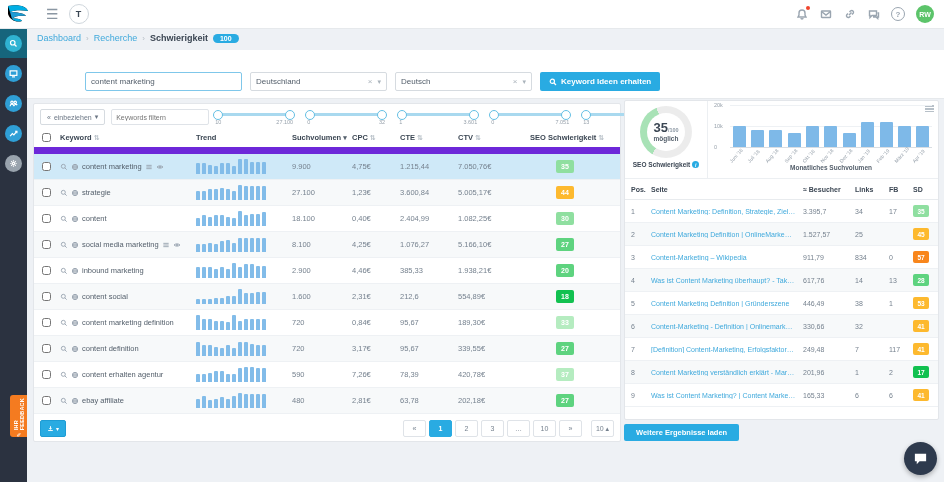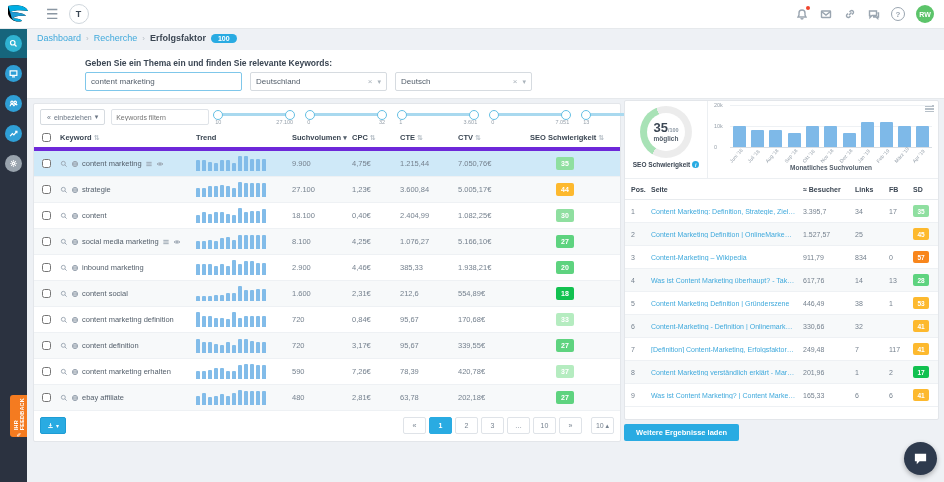--- a/index.html
+++ b/index.html
@@ -54,21 +54,21 @@
     display:flex;align-items:center;gap:3px;padding:0 6px;cursor:pointer;}
   .input-filter{width:88px;height:14px;border:1px solid #dfe3e8;border-radius:2px;font-size:7px;padding:0 4px;color:#6b7684;
     font-family:"Liberation Sans",sans-serif;}
   .sliders{display:flex;margin-left:auto;gap:14px;padding-right:4px;}
   .slider{width:78px;position:relative;padding-top:4px;}
   .sl-track{height:3px;background:#a9d9ef;border-radius:2px;position:relative;}
   .sl-handle{position:absolute;top:-3px;width:8px;height:8px;border-radius:50%;background:#fff;border:1.4px solid #64bfe4;cursor:pointer;}
   .sl-handle.l{left:-2px;} .sl-handle.r{right:-2px;}
   .sl-labels{display:flex;justify-content:space-between;font-size:5.5px;color:#98a2ac;margin-top:3px;}
   .kw-grid{display:grid;grid-template-columns:26px 136px 96px 60px 48px 58px 72px 1fr;align-items:center;}
-  .kw-head{height:20px;font-size:7.5px;font-weight:bold;color:#3b4653;border-bottom:4px solid #6d28d9;}
+  .kw-head{height:20px;font-size:7.5px;font-weight:bold;color:#3b4653;border-bottom:7px solid #6d28d9;}
   .kw-head .sort{color:#b3bcc4;font-size:7px;margin-left:2px;}
   .kw-row{height:25px;border-bottom:1px solid #eef1f4;font-size:7.5px;color:#76828f;cursor:pointer;}
   .kw-row:nth-child(even){background:#f7f9fa;}
   .kw-row.selected{background:#cfe9f8;}
   .kw-cell-k{display:flex;align-items:center;gap:3px;overflow:hidden;white-space:nowrap;}
   .mini-ic{width:8px;height:8px;flex:0 0 auto;cursor:pointer;}
   .mini-ic svg{width:8px;height:8px;stroke:#9aa5b0;fill:none;stroke-width:1.4;}
   .kw-name{color:#55606c;}
   .spark{display:flex;align-items:flex-end;gap:2px;height:15px;}
   .spark i{width:4px;background:#82bce9;border-radius:1px 1px 0 0;display:block;}
@@ -205,38 +205,44 @@
 <div class="feedback">
   <span class="uni">✎</span>
   <span>IHR FEEDBACK</span>
 </div>
 
 <div class="breadcrumb">
   <span class="bc-link">Dashboard</span>
   <span class="bc-sep">›</span>
   <span class="bc-link">Recherche</span>
   <span class="bc-sep">›</span>
-  <span class="bc-current">Erfolgsfaktor</span>
+  <span class="bc-current">Schwierigkeit</span>
   <span class="bc-badge">100</span>
 </div>
 
 <div class="search-panel">
-  <div class="search-label">Geben Sie ein Thema ein und finden Sie relevante Keywords:</div>
   <div class="search-row">
     <input class="search-input" value="content marketing" style="">
     <div class="select-box">
       <span>Deutschland</span>
       <span class="sx">×</span>
       <span class="sc">▾</span>
     </div>
     <div class="select-box">
       <span>Deutsch</span>
       <span class="sx">×</span>
       <span class="sc">▾</span>
     </div>
+    <button class="btn-primary">
+      <svg viewBox="0 0 12 12">
+          <circle cx="5" cy="5" r="3.2"></circle>
+          <line x1="7.5" y1="7.5" x2="10.5" y2="10.5"></line>
+        </svg>
+      <span>Keyword Ideen erhalten</span>
+    </button>
   </div>
 </div>
 
 <div class="card left-card">
   <div class="filter-row">
     <button class="btn-include">
       <span>«</span>
       <span>einbeziehen</span>
       <span>▾</span>
     </button>
@@ -551,21 +557,21 @@
           <i style="height:15.5px"></i>
           <i style="height:9.5px"></i>
           <i style="height:11px"></i>
           <i style="height:11px"></i>
           <i style="height:11px"></i>
           <i style="height:11px"></i>
         </span>
         <span>720</span>
         <span>0,84€</span>
         <span>95,67</span>
-        <span>170,68€</span>
+        <span>189,30€</span>
         <span class="sd-badge" style="background:#b5ecc0">33</span>
       </div>
       <div class="kw-grid kw-row">
         <span><input type="checkbox" class="kw-check" style=""></span>
         <span class="kw-cell-k">
           <span class="mini-ic"><svg viewBox="0 0 12 12">
               <circle cx="5" cy="5" r="3"></circle>
               <line x1="7.3" y1="7.3" x2="10" y2="10"></line>
             </svg></span>
           <span class="mini-ic"><svg viewBox="0 0 12 12">
@@ -600,21 +606,21 @@
         <span class="kw-cell-k">
           <span class="mini-ic"><svg viewBox="0 0 12 12">
               <circle cx="5" cy="5" r="3"></circle>
               <line x1="7.3" y1="7.3" x2="10" y2="10"></line>
             </svg></span>
           <span class="mini-ic"><svg viewBox="0 0 12 12">
               <circle cx="6" cy="6" r="4"></circle>
               <ellipse cx="6" cy="6" rx="1.8" ry="4"></ellipse>
               <line x1="2" y1="6" x2="10" y2="6"></line>
             </svg></span>
-          <span class="kw-name">content marketing erhalten</span>
+          <span class="kw-name">content erhalten agentur</span>
         </span>
         <span class="spark">
           <i style="height:8px"></i>
           <i style="height:8px"></i>
           <i style="height:9.5px"></i>
           <i style="height:11px"></i>
           <i style="height:11px"></i>
           <i style="height:8px"></i>
           <i style="height:8px"></i>
           <i style="height:14px"></i>

